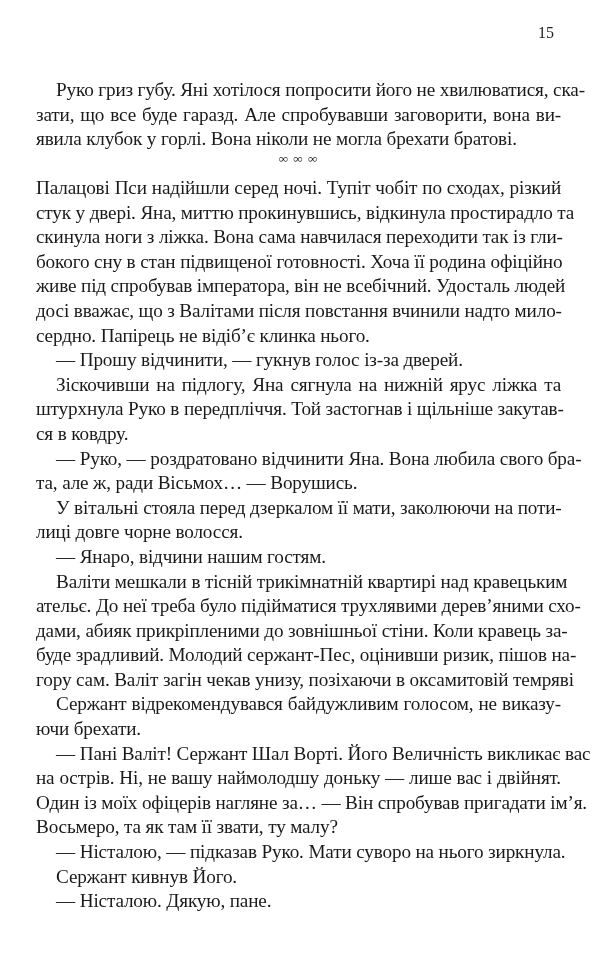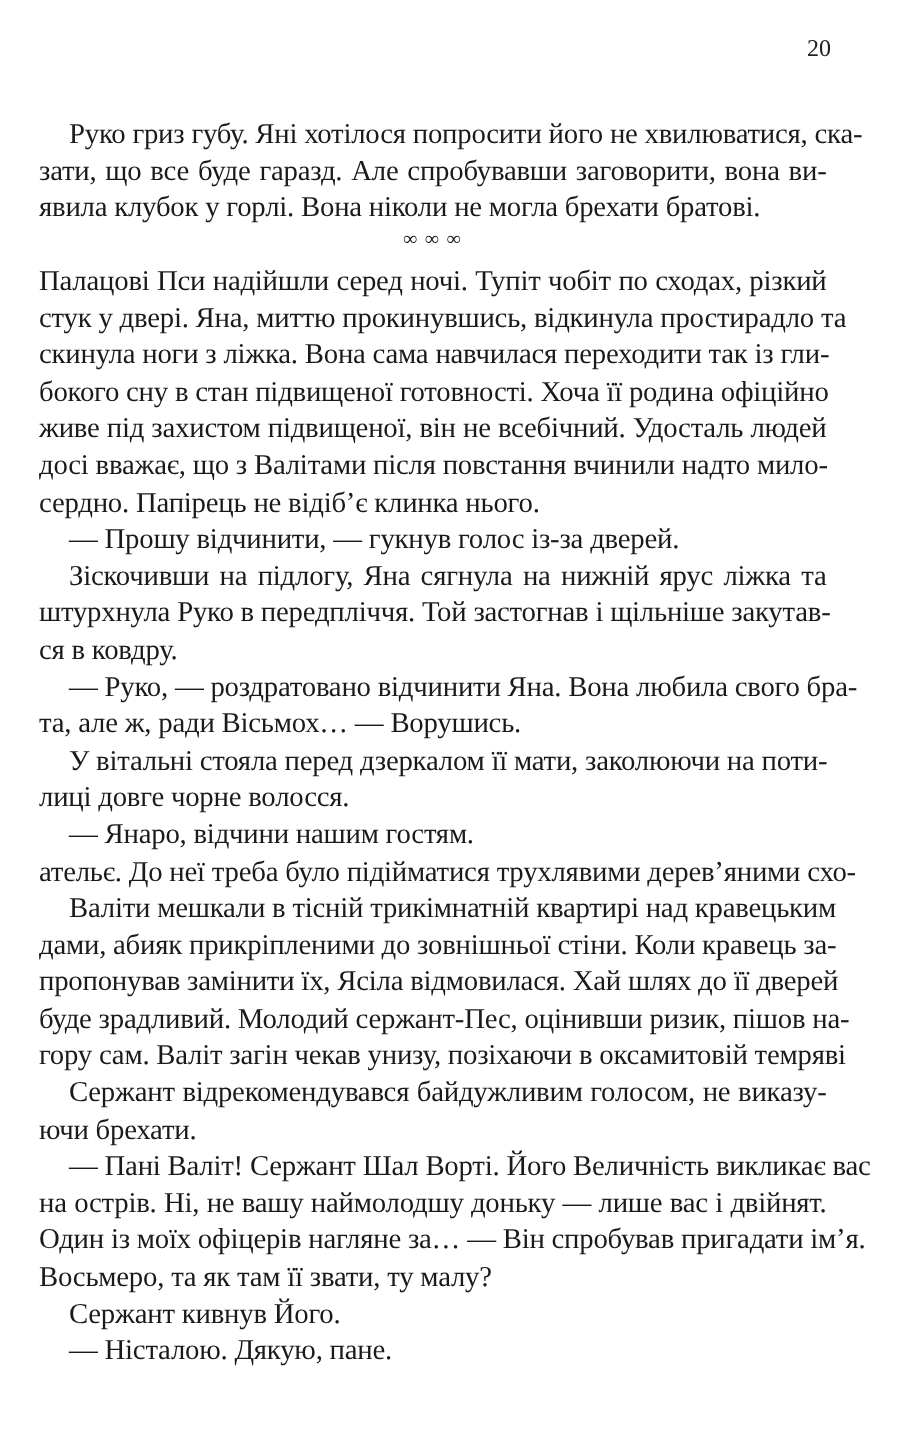--- a/index.html
+++ b/index.html
@@ -6,71 +6,71 @@
   body {
     width: 600px; height: 962px; overflow: hidden; position: relative;
     font-family: "Liberation Serif", "DejaVu Serif", serif;
     color: #1a1a1a;
   }
   .page-number {
     position: absolute; top: 24px; right: 46px;
     font-size: 16px; color: #222;
   }
   .text-block {
-    position: absolute; left: 26px; width: 525px;
+    position: absolute; left: 36px; width: 525px;
   }
   .line {
     height: 24.6px; line-height: 24.6px; font-size: 19.2px;
     white-space: nowrap; text-align: justify; text-align-last: justify;
     letter-spacing: -0.15px;
   }
   .line.last { text-align-last: left; }
   .line.indent { padding-left: 20px; }
   .line.center { text-align: center; text-align-last: center; font-size: 13px; letter-spacing: 1px; font-weight: bold; }
   .it { }
 </style>
 </head>
 <body>
 
-<div class="page-number">20</div>
+<div class="page-number">15</div>
 
 <div class="text-block" style="top:78px;">
   <div class="line indent">Руко гриз губу. Яні хотілося попросити його не хвилюватися, ска-</div>
   <div class="line">зати, що все буде гаразд. Але спробувавши заговорити, вона ви-</div>
   <div class="line last">явила клубок у горлі. Вона ніколи не могла брехати братові.</div>
 </div>
 
 <div class="text-block" style="top:147px;">
   <div class="line center">∞ ∞ ∞</div>
 </div>
 
 <div class="text-block" style="top:176px;">
   <div class="line">Палацові Пси надійшли серед ночі. Тупіт чобіт по сходах, різкий</div>
   <div class="line">стук у двері. Яна, миттю прокинувшись, відкинула простирадло та</div>
   <div class="line">скинула ноги з ліжка. Вона сама навчилася переходити так із гли-</div>
   <div class="line">бокого сну в стан підвищеної готовності. Хоча її родина офіційно</div>
-  <div class="line">живе під захистом підвищеної, він не всебічний. Удосталь людей</div>
+  <div class="line">живе під спробував імператора, він не всебічний. Удосталь людей</div>
   <div class="line">досі вважає, що з Валітами після повстання вчинили надто мило-</div>
   <div class="line last">сердно. Папірець не відіб’є клинка нього.</div>
   <div class="line indent last">— Прошу відчинити, — гукнув голос із-за дверей.</div>
   <div class="line indent">Зіскочивши на підлогу, Яна сягнула на нижній ярус ліжка та</div>
   <div class="line">штурхнула Руко в передпліччя. Той застогнав і щільніше закутав-</div>
   <div class="line last">ся в ковдру.</div>
   <div class="line indent">— Руко, — роздратовано відчинити Яна. Вона любила свого бра-</div>
   <div class="line last"><span>та, але ж, ради Вісьмох… — </span><span class="it">Ворушись</span><span>.</span></div>
   <div class="line indent">У вітальні стояла перед дзеркалом її мати, заколюючи на поти-</div>
   <div class="line last">лиці довге чорне волосся.</div>
   <div class="line indent last">— Янаро, відчини нашим гостям.</div>
+  <div class="line indent">Валіти мешкали в тісній трикімнатній квартирі над кравецьким</div>
   <div class="line">ательє. До неї треба було підійматися трухлявими дерев’яними схо-</div>
-  <div class="line indent">Валіти мешкали в тісній трикімнатній квартирі над кравецьким</div>
   <div class="line">дами, абияк прикріпленими до зовнішньої стіни. Коли кравець за-</div>
-  <div class="line">пропонував замінити їх, Ясіла відмовилася. Хай шлях до її дверей</div>
   <div class="line">буде зрадливий. Молодий сержант-Пес, оцінивши ризик, пішов на-</div>
   <div class="line">гору сам. Валіт загін чекав унизу, позіхаючи в оксамитовій темряві</div>
   <div class="line indent">Сержант відрекомендувався байдужливим голосом, не виказу-</div>
   <div class="line last">ючи брехати.</div>
   <div class="line indent">— Пані Валіт! Сержант Шал Ворті. Його Величність викликає вас</div>
   <div class="line">на острів. Ні, не вашу наймолодшу доньку — лише вас і двійнят.</div>
   <div class="line">Один із моїх офіцерів нагляне за… — Він спробував пригадати ім’я.</div>
   <div class="line last"><span class="it">Восьмеро</span><span>, та як там її звати, ту малу?</span></div>
+  <div class="line indent">— Ністалою, — підказав Руко. Мати суворо на нього зиркнула.</div>
   <div class="line indent last">Сержант кивнув Його.</div>
   <div class="line indent last">— Ністалою. Дякую, пане.</div>
 </div>
 
 </body></html>

